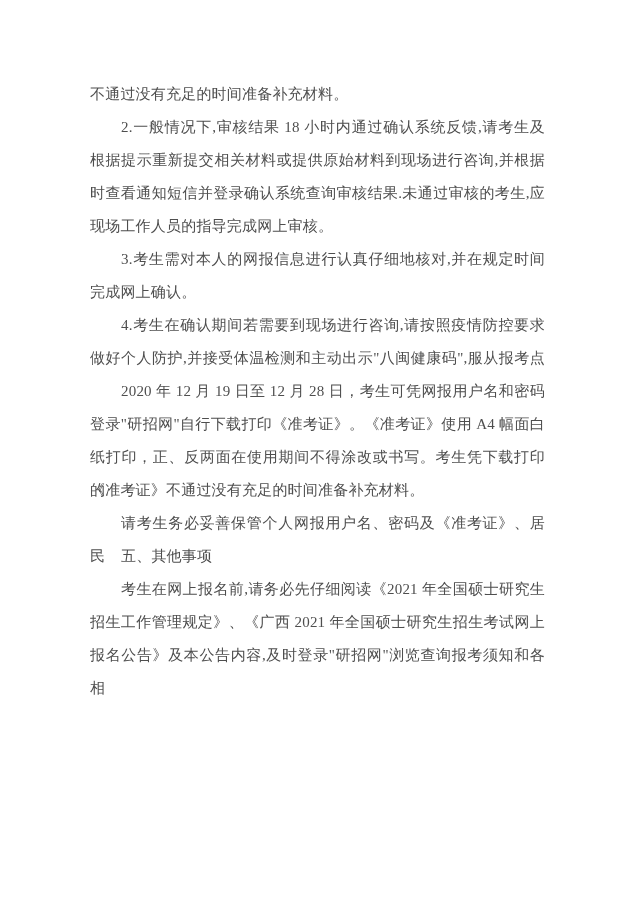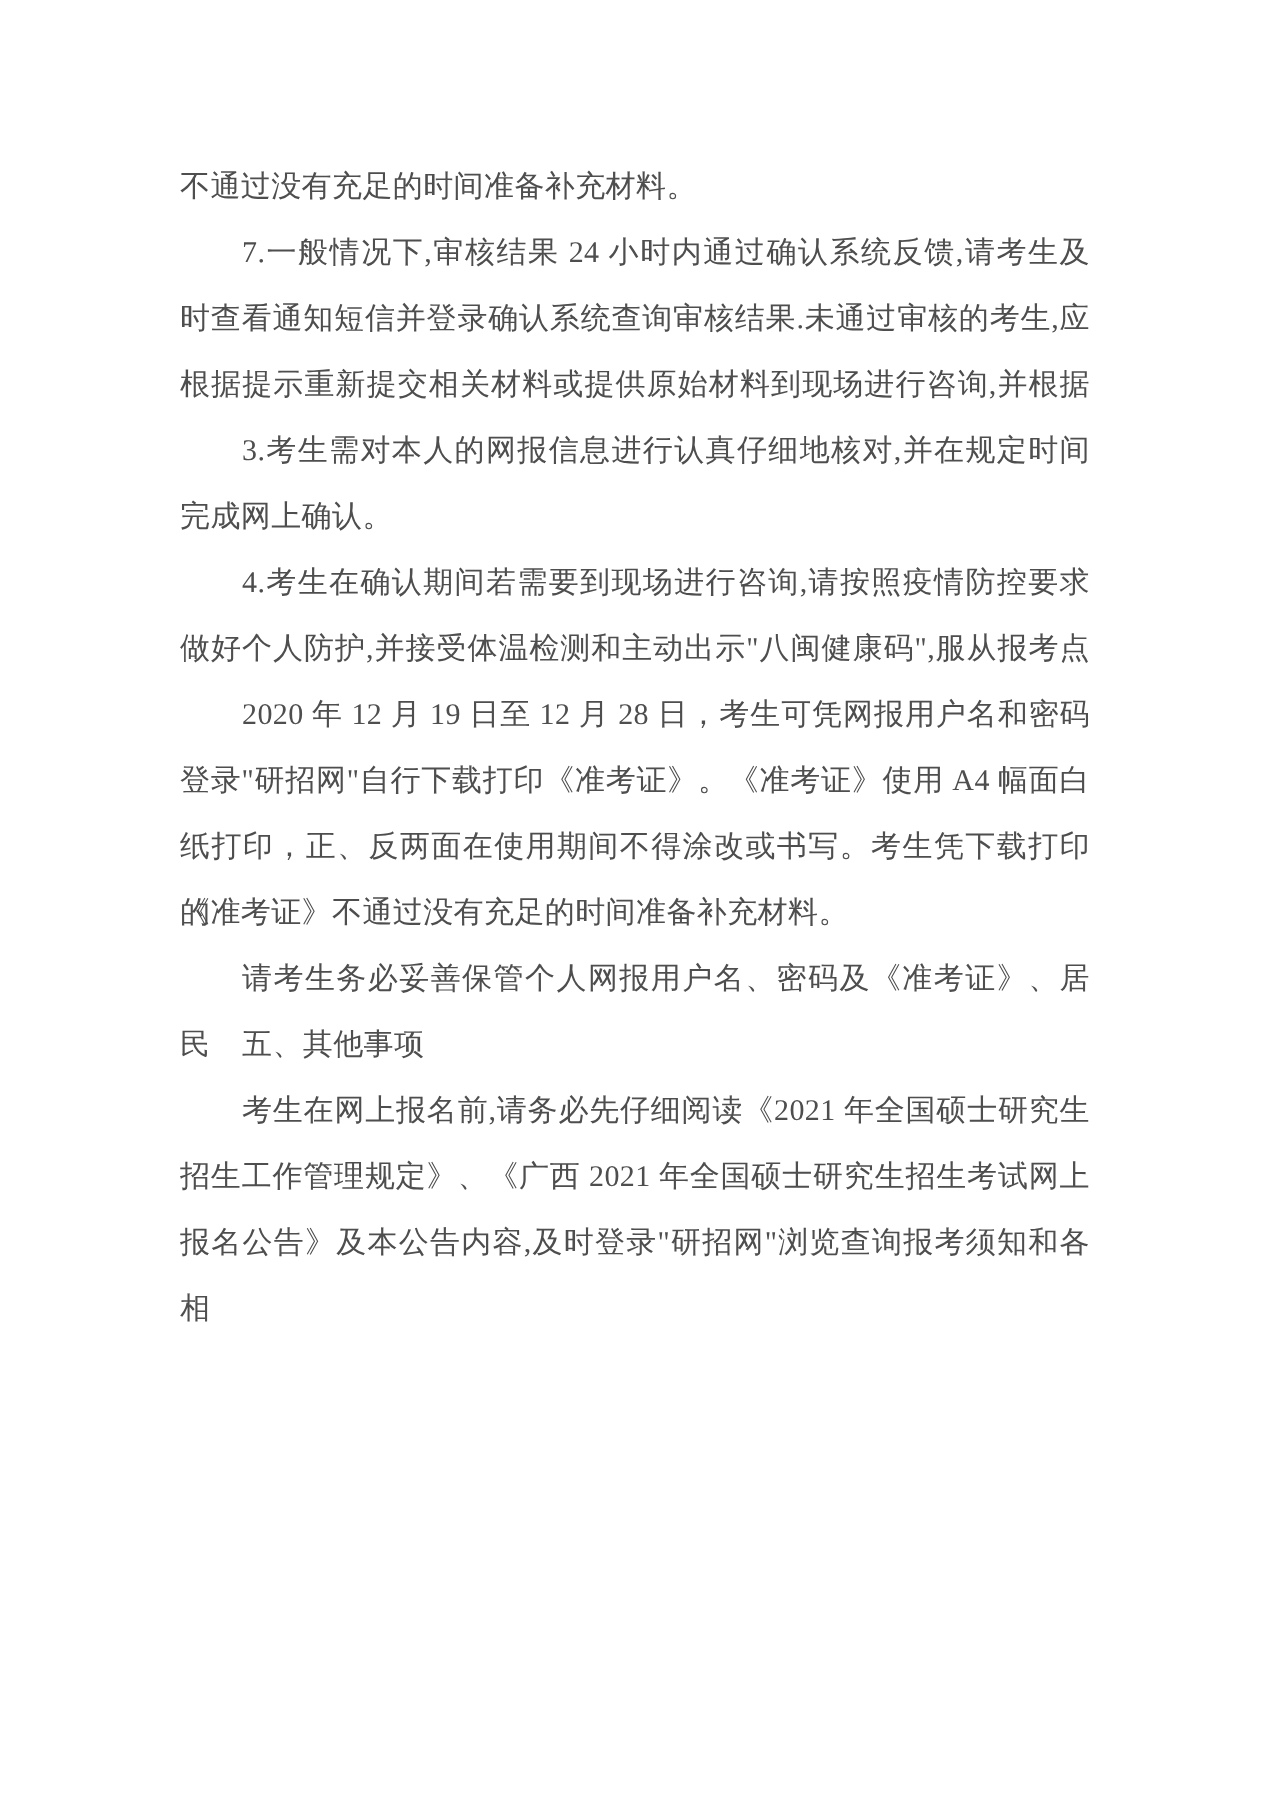--- a/index.html
+++ b/index.html
@@ -36,23 +36,24 @@
     text-align: justify;
     text-align-last: justify;
   }
 </style>
 </head>
 <body>
 
 <div class="page" style="background: rgb(255, 255, 255);">
   <div class="text-block" style="color: rgb(78, 78, 78);">
       <div class="line">不通过没有充足的时间准备补充材料。</div>
-      <div class="line indent justify">7.一般情况下,审核结果 24 小时内通过确认系统反馈,请考生及</div>
+      <div class="line indent justify">2.一般情况下,审核结果 18 小时内通过确认系统反馈,请考生及</div>
+      <div class="line justify">根据提示重新提交相关材料或提供原始材料到现场进行咨询,并根据</div>
       <div class="line justify">时查看通知短信并登录确认系统查询审核结果.未通过审核的考生,应</div>
-      <div class="line justify">根据提示重新提交相关材料或提供原始材料到现场进行咨询,并根据</div>
+      <div class="line">现场工作人员的指导完成网上审核。</div>
       <div class="line indent justify">3.考生需对本人的网报信息进行认真仔细地核对,并在规定时间</div>
       <div class="line">完成网上确认。</div>
       <div class="line indent justify">4.考生在确认期间若需要到现场进行咨询,请按照疫情防控要求</div>
       <div class="line justify">做好个人防护,并接受体温检测和主动出示"八闽健康码",服从报考点</div>
       <div class="line indent justify">2020 年 12 月 19 日至 12 月 28 日，考生可凭网报用户名和密码</div>
       <div class="line justify">登录"研招网"自行下载打印《准考证》。《准考证》使用 A4 幅面白</div>
       <div class="line justify">纸打印，正、反两面在使用期间不得涂改或书写。考生凭下载打印的</div>
       <div class="line">《准考证》不通过没有充足的时间准备补充材料。</div>
       <div class="line indent justify">请考生务必妥善保管个人网报用户名、密码及《准考证》、居民</div>
       <div class="line indent">五、其他事项</div>

